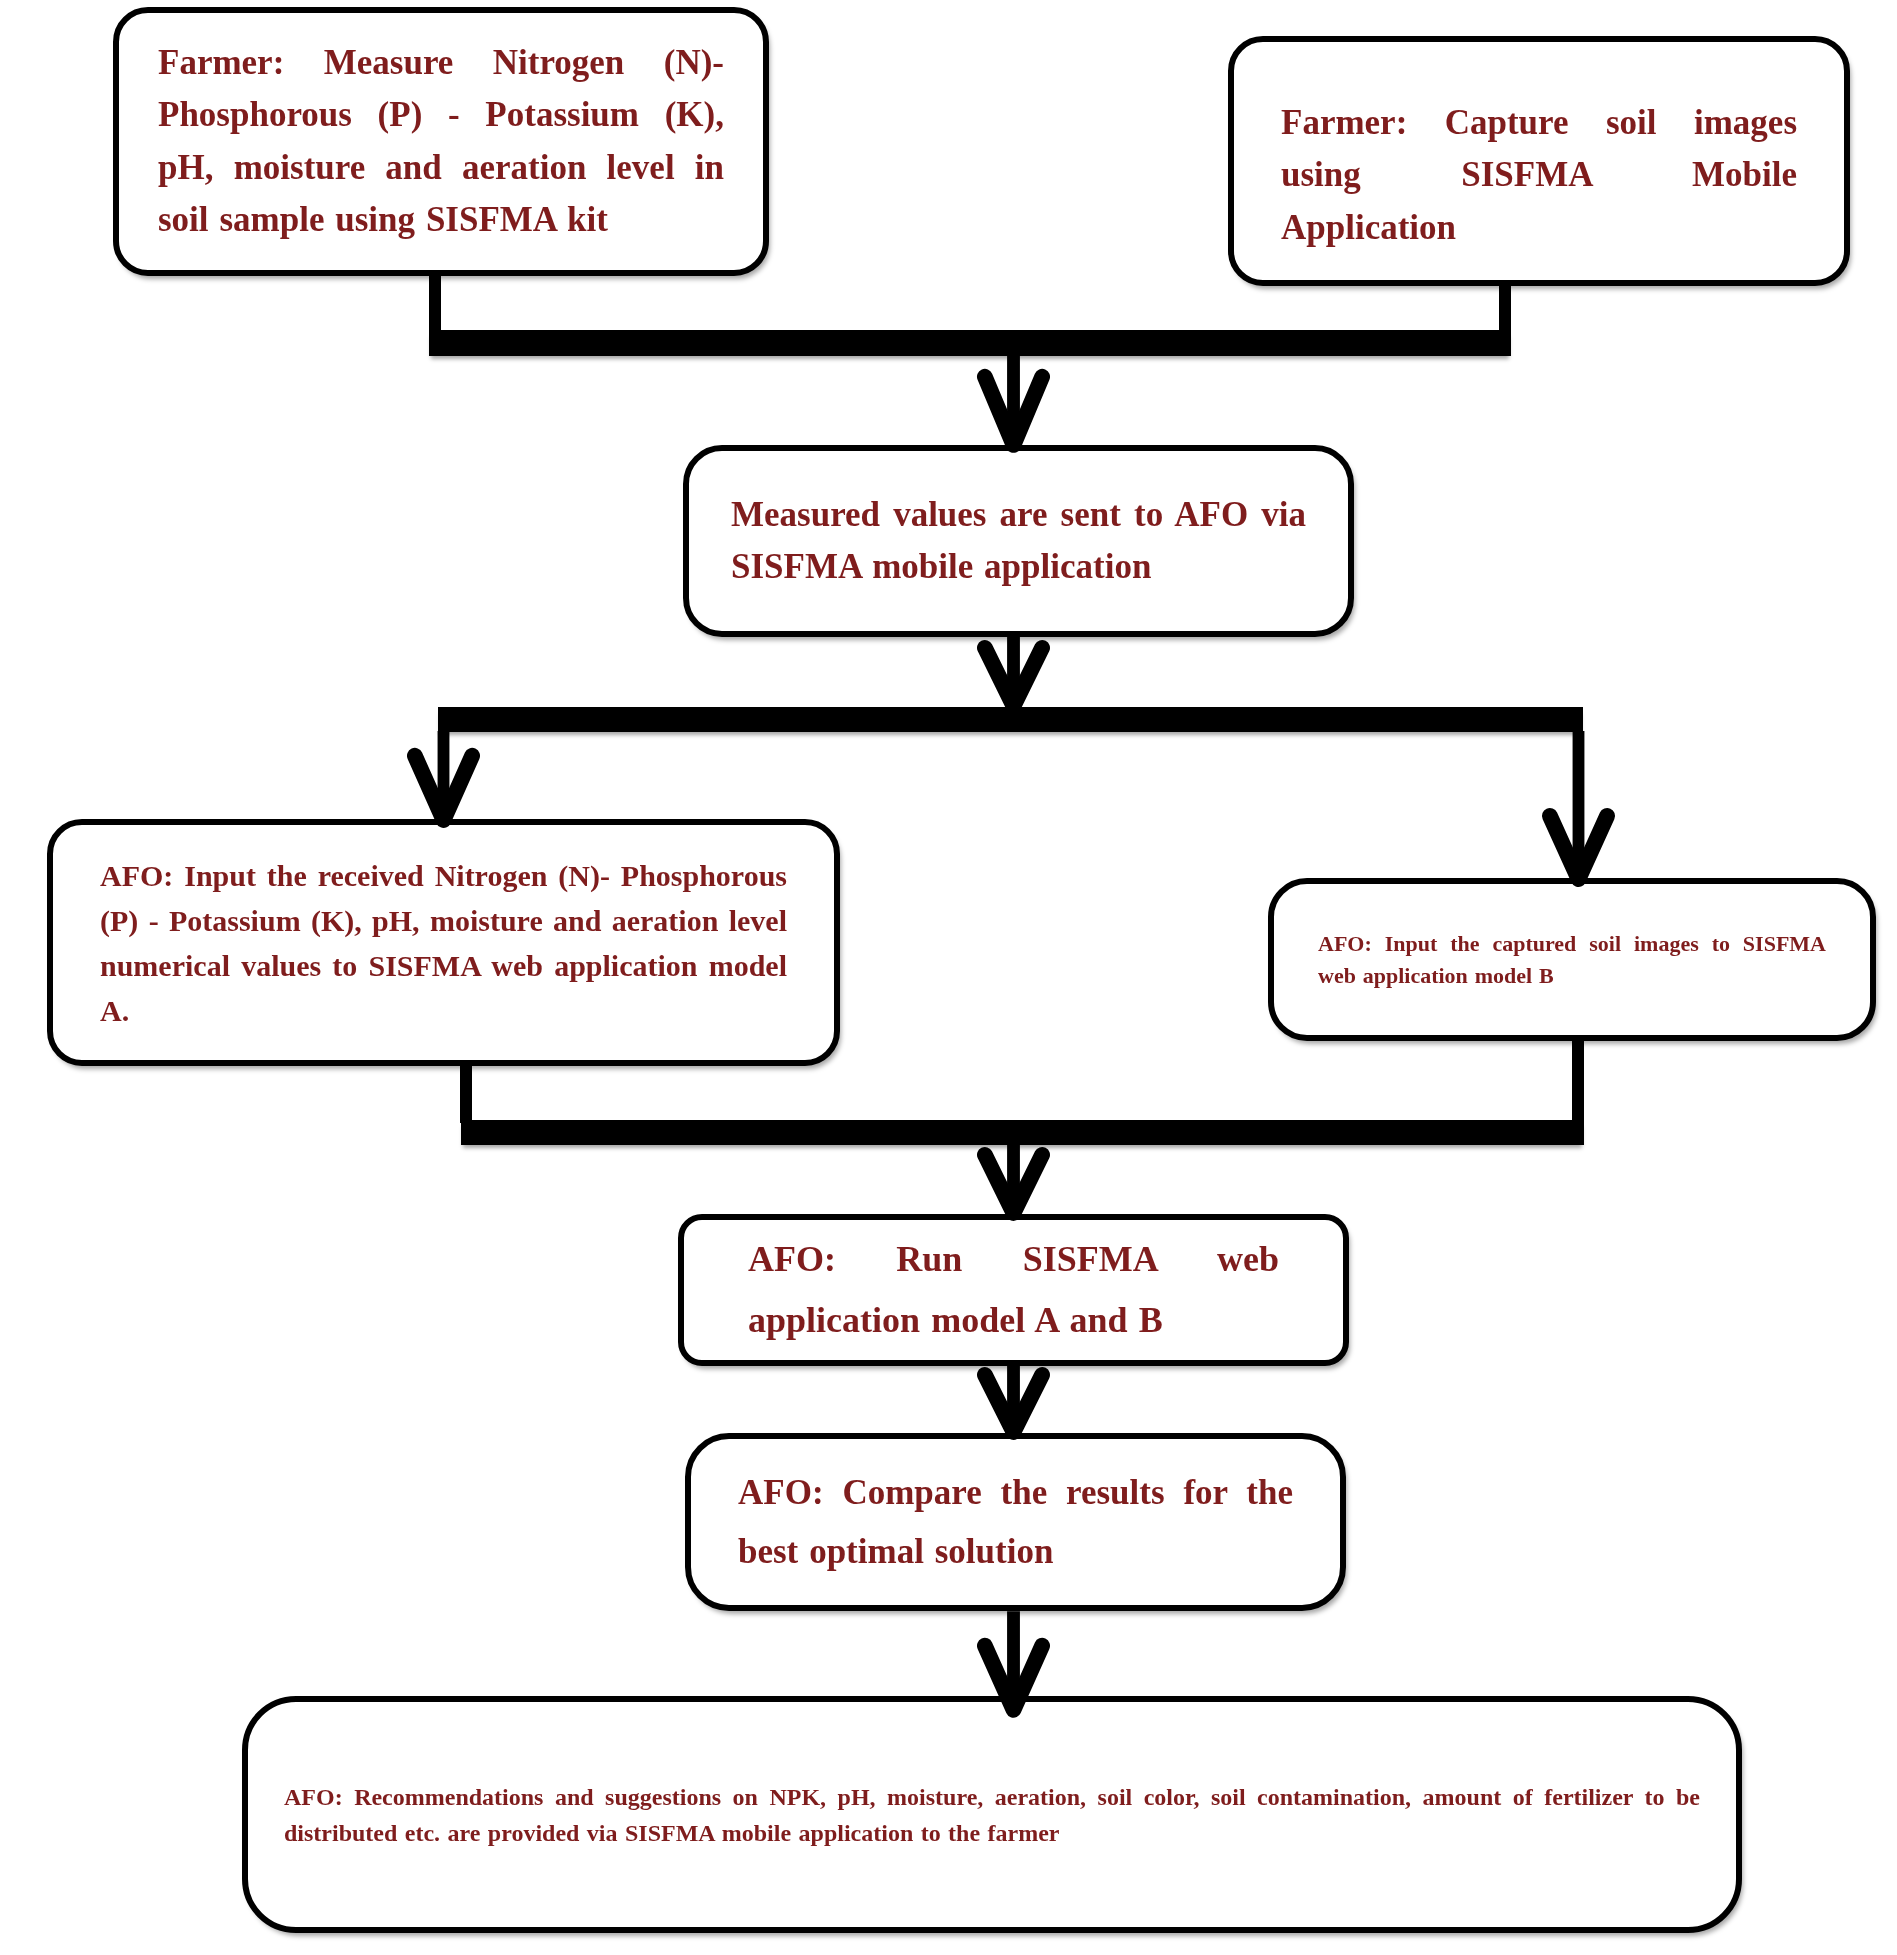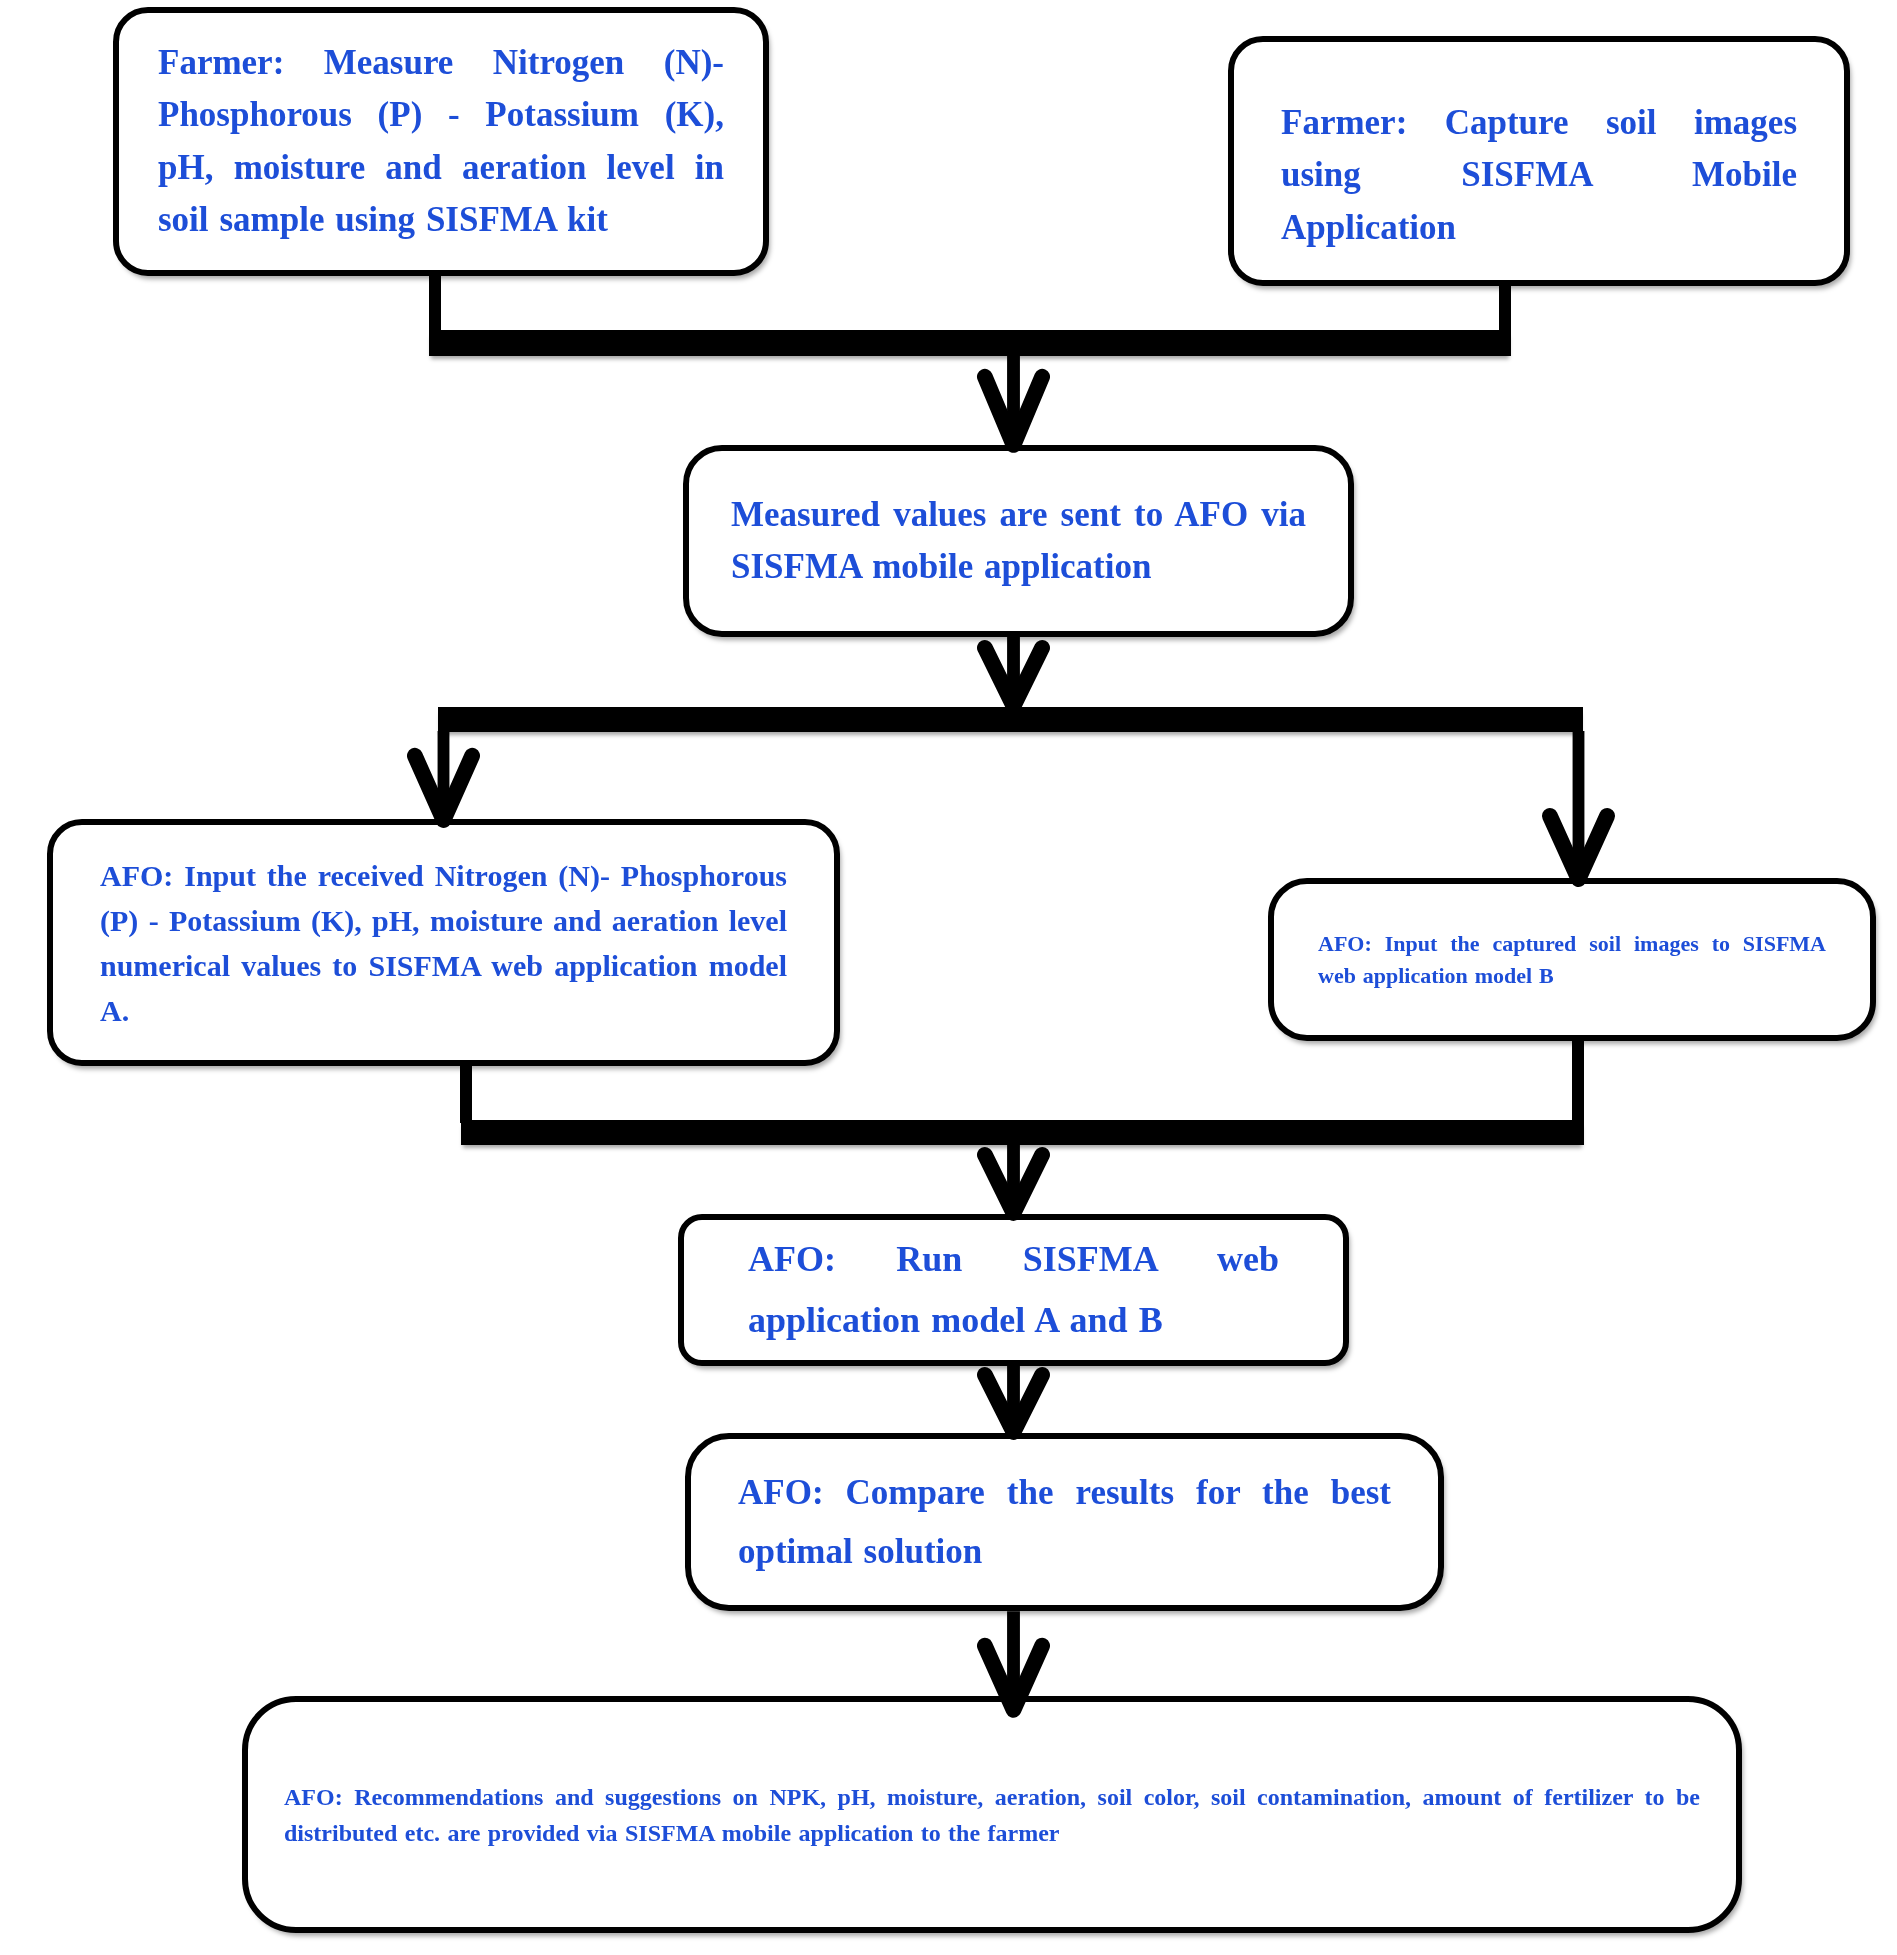--- a/index.html
+++ b/index.html
@@ -24,36 +24,36 @@
     display: flex;
     align-items: center;
     box-shadow: 3px 5px 5px -2px rgba(0,0,0,0.35);
   }
   .node-text {
     width: 100%;
     font-weight: bold;
     text-align: justify;
     line-height: 1.5;
     word-spacing: 0.06em;
-    color: #1d4ed8;
+    color: #7f1d1d;
   }
   
   .n1 { left: 113px;  top: 7px;   width: 656px; height: 269px; border-radius: 35px; }
   .n1 .node-text { font-size: 35px; padding: 0 39px; }
   .n2 { left: 1228px; top: 36px;   width: 622px; height: 250px; border-radius: 35px; }
   .n2 .node-text { font-size: 35px; padding: 0 47px; margin-top: 29px; }
   .n3 { left: 683px; top: 445px;  width: 671px; height: 192px; border-radius: 39px; }
   .n3 .node-text { font-size: 35px; padding: 0 42px; }
   .n4 { left: 47px;   top: 819px; width: 793px; height: 247px; border-radius: 35px; }
   .n4 .node-text { font-size: 30px; padding: 0 47px; }
   .n5 { left: 1268px; top: 878px; width: 608px; height: 163px; border-radius: 39px; }
   .n5 .node-text { font-size: 22px; padding: 0 44px; line-height: 1.45; }
   .n6 { left: 678px; top: 1214px; width: 671px; height: 152px; border-radius: 24px; }
   .n6 .node-text { font-size: 36px; padding: 0 64px; line-height: 1.7; }
-  .n7 { left: 685px; top: 1433px; width: 759px; height: 178px; border-radius: 44px; }
+  .n7 { left: 685px; top: 1433px; width: 661px; height: 178px; border-radius: 44px; }
   .n7 .node-text { font-size: 35px; padding: 0 47px; line-height: 1.7; }
   .n8 { left: 242px;  top: 1696px; width: 1500px; height: 237px; border-radius: 54px; }
   .n8 .node-text { font-size: 24px; padding: 0 36px; }
 
   .stem {
     position: absolute;
     width: 12px;
     background: #000000;
   }
   .bar {

